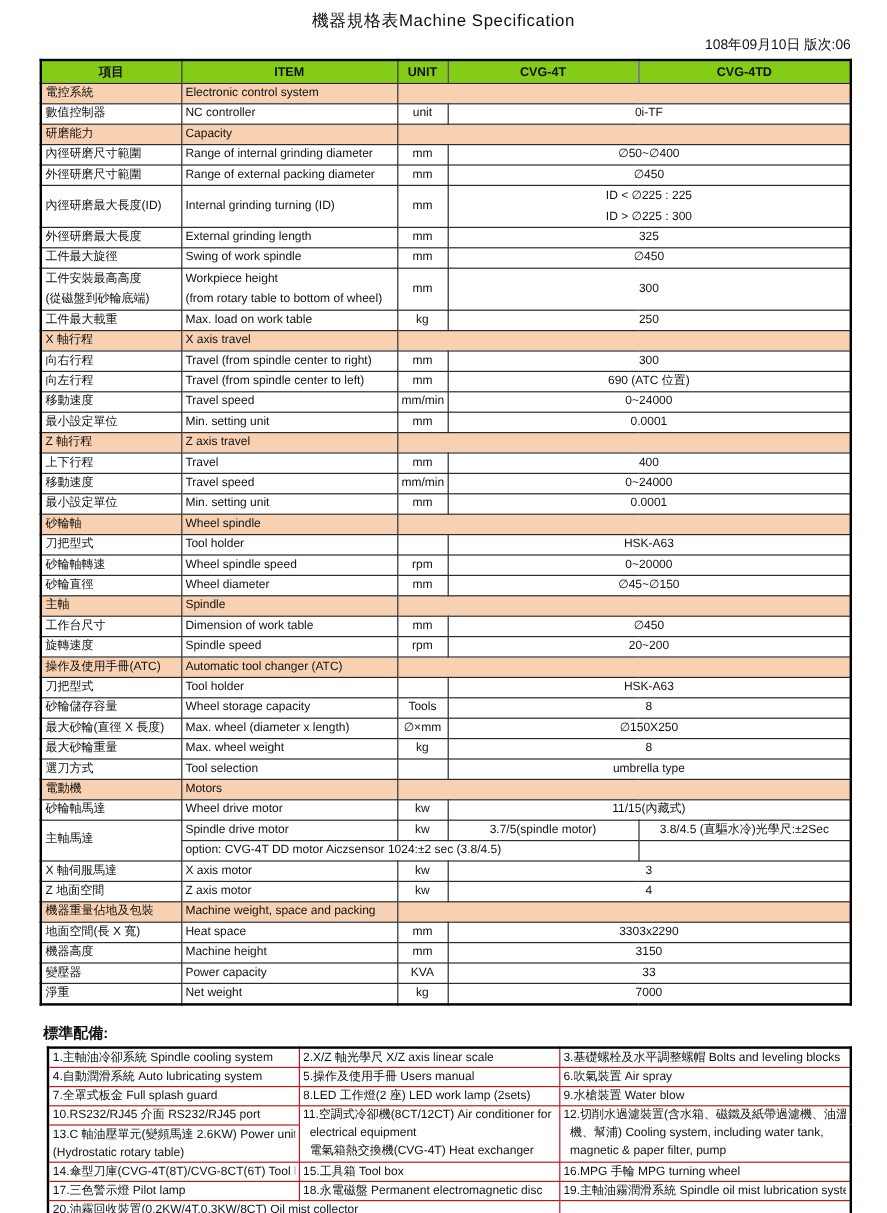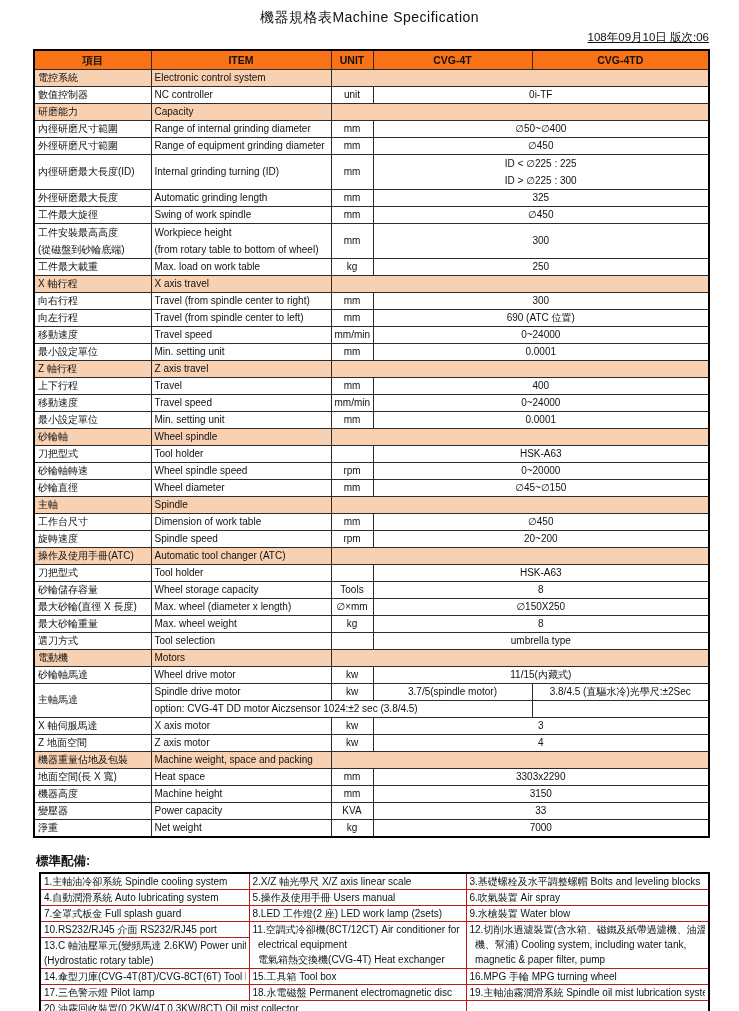--- a/index.html
+++ b/index.html
@@ -3,28 +3,28 @@
 <meta charset="utf-8">
 <style>
   * { box-sizing: border-box; }
   html,body { margin:0; padding:0; }
   body {
     width:739px; height:1011px; background:#ffffff; color:#111;
     font-family:"Liberation Sans", sans-serif;
     --section-bg:#f8d0b2;
   }
   .title { text-align:center; font-size:14px; margin-top:9px; letter-spacing:.5px; }
-  .revision { text-align:right; font-size:11.5px; margin:3px 30px 4px 0;text-decoration:underline; }
+  .revision { text-align:right; font-size:11.5px; margin:3px 30px 4px 0; }
 
   table.spec { border-collapse:collapse; table-layout:fixed; margin-left:33px; width:675px; border:2px solid #000; }
   table.spec th, table.spec td {
     border:1px solid #2b2b2b; padding:0 3px; height:17px;
     font-size:10px; line-height:16px; vertical-align:middle; overflow:hidden;
   }
-  table.spec th { font-weight:bold; font-size:10.5px; height:19px; text-align:center; background:#f97316; }
+  table.spec th { font-weight:bold; font-size:10.5px; height:19px; text-align:center; background:#84cc16; }
   td.zh { font-size:10.5px; white-space:nowrap; }
   tr.section td { background:var(--section-bg); }
   tr.section td.zh { font-weight:normal; }
   td.center { text-align:center; }
   td.top { vertical-align:top; }
   .ln { white-space:pre; height:17px; line-height:17px; overflow:hidden; }
 
   .acc-title { font-weight:bold; font-size:12.5px; margin:15px 0 2px 36px; }
   table.acc { border-collapse:collapse; table-layout:fixed; margin-left:39px; width:669px; border:2px solid #000; }
   table.acc td { border:1px solid #b91c1c; padding:0 3px; font-size:10px; height:16px; line-height:15px; vertical-align:top; overflow:hidden; }
@@ -71,36 +71,36 @@
         <td colspan="3"></td>
       </tr>
       <tr>
         <td class="zh">內徑研磨尺寸範圍</td>
         <td class="en">Range of internal grinding diameter</td>
         <td class="center">mm</td>
         <td class="center" colspan="2">∅50~∅400</td>
       </tr>
       <tr>
         <td class="zh">外徑研磨尺寸範圍</td>
-        <td class="en">Range of equipment grinding diameter</td>
+        <td class="en">Range of external packing diameter</td>
         <td class="center">mm</td>
         <td class="center" colspan="2">∅450</td>
       </tr>
       <tr>
         <td class="zh top">內徑研磨最大長度(ID)</td>
         <td class="en top">Internal grinding turning (ID)</td>
         <td class="center top">mm</td>
         <td class="center top" colspan="2">
           <div class="ln">ID &lt; ∅225 : 225</div>
           <div class="ln">ID &gt; ∅225 : 300</div>
         </td>
       </tr>
       <tr>
         <td class="zh">外徑研磨最大長度</td>
-        <td class="en">Automatic grinding length</td>
+        <td class="en">External grinding length</td>
         <td class="center">mm</td>
         <td class="center" colspan="2">325</td>
       </tr>
       <tr>
         <td class="zh">工件最大旋徑</td>
         <td class="en">Swing of work spindle</td>
         <td class="center">mm</td>
         <td class="center" colspan="2">∅450</td>
       </tr>
       <tr>

